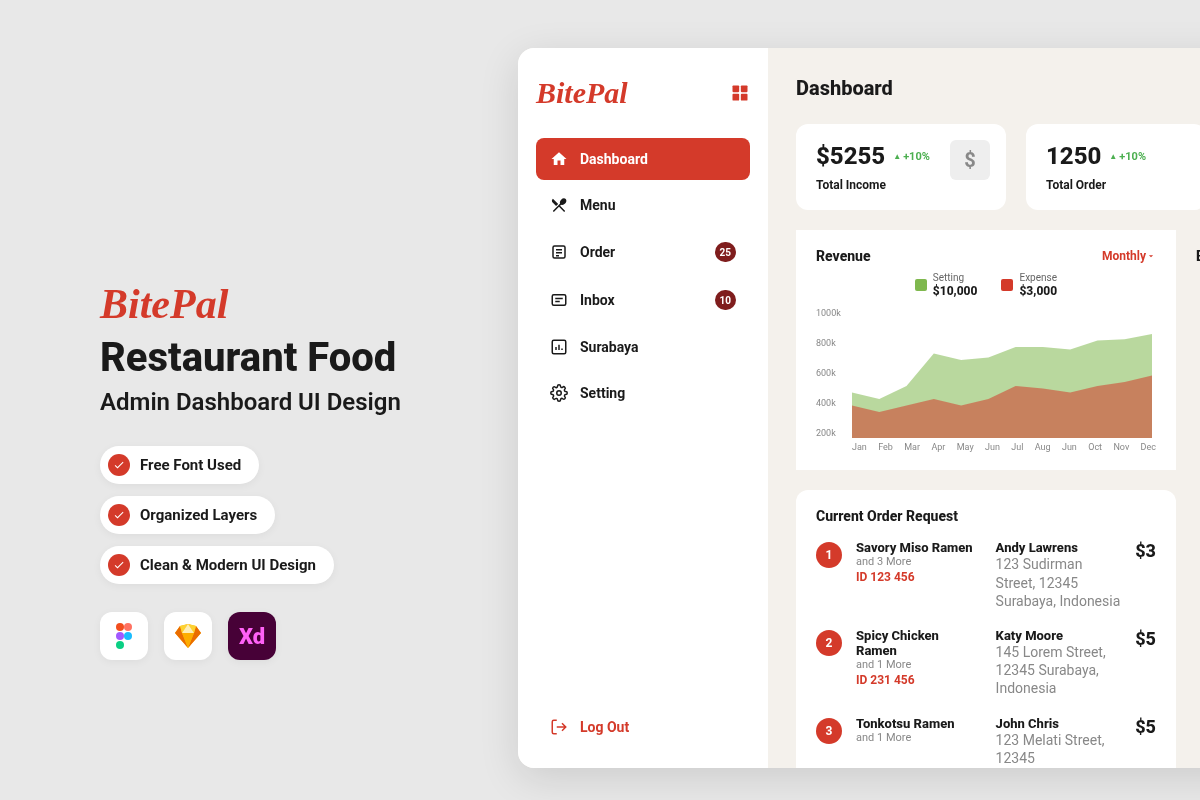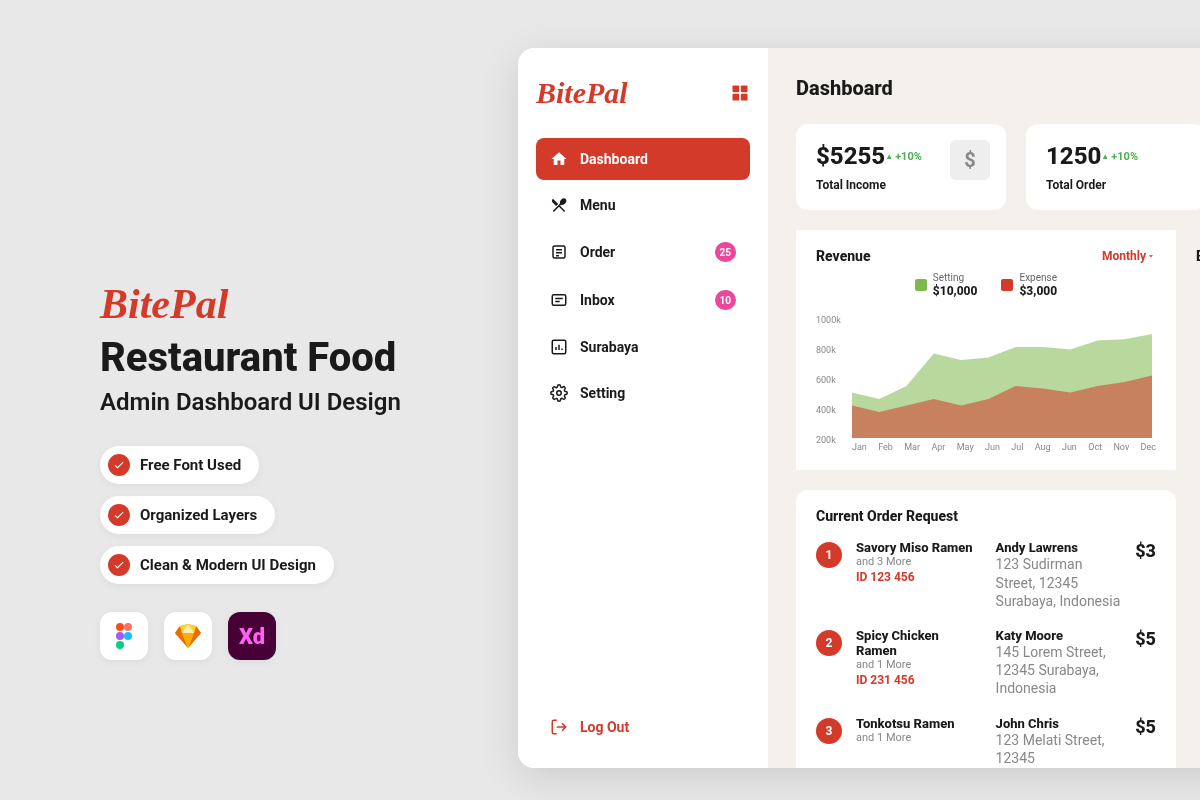--- a/index.html
+++ b/index.html
@@ -24,48 +24,48 @@
 .sidebar { width: 250px; background: #fff; padding: 28px 18px 20px; display: flex; flex-direction: column; }
 .sidebar-top { display: flex; justify-content: space-between; align-items: center; margin-bottom: 28px; }
 .sidebar-logo { font-family: 'Brush Script MT', cursive; font-size: 30px; font-weight: bold; color: #d43a2a; font-style: italic; }
 .grid-icon { width: 20px; height: 20px; }
 .nav { display: flex; flex-direction: column; gap: 4px; flex: 1; }
 .nav-item { display: flex; align-items: center; gap: 12px; padding: 12px 14px; border-radius: 8px; cursor: pointer; position: relative; }
 .nav-item.active { background: #d43a2a; color: #fff; }
 .nav-item:not(.active) { color: #1a1a1a; }
 .nav-icon { width: 18px; height: 18px; flex-shrink: 0; }
 .nav-label { font-size: 14px; font-weight: 700; flex: 1; }
-.nav-badge { background: #ec4899; color: #fff; font-size: 10px; font-weight: 700; min-width: 20px; height: 20px; border-radius: 10px; display: flex; align-items: center; justify-content: center; padding: 0 5px; }
+.nav-badge { background: #7f1d1d; color: #fff; font-size: 10px; font-weight: 700; min-width: 20px; height: 20px; border-radius: 10px; display: flex; align-items: center; justify-content: center; padding: 0 5px; }
 .logout { display: flex; align-items: center; gap: 12px; padding: 12px 14px; color: #d43a2a; cursor: pointer; font-size: 14px; font-weight: 700; }
 .logout svg { width: 18px; height: 18px; }
 
 .main { flex: 1; padding: 28px 0 0 28px; overflow: hidden; }
 .page-title { font-size: 20px; font-weight: 800; color: #1a1a1a; margin-bottom: 24px; }
 .stat-row { display: flex; gap: 20px; margin-bottom: 20px; }
 .stat-card { background: #fff; border-radius: 12px; padding: 18px 20px; width: 210px; position: relative; }
-.stat-value-row { display: flex; align-items: center; margin-bottom: 8px; }
+.stat-value-row { display: flex; align-items: center; gap: 8px; margin-bottom: 8px; }
 .stat-value { font-size: 24px; font-weight: 800; color: #1a1a1a; }
 .stat-delta { font-size: 11px; font-weight: 700; color: #4caf50; display: flex; align-items: center; gap: 2px; }
 .stat-delta::before { content: "▲"; font-size: 8px; }
 .stat-label { font-size: 12px; font-weight: 700; color: #1a1a1a; }
 .stat-icon-box { position: absolute; right: 16px; top: 16px; width: 40px; height: 40px; background: #eee; border-radius: 6px; display: flex; align-items: center; justify-content: center; color: #888; font-size: 20px; font-weight: 700; }
 
 .chart-card { background: #fff; border-radius: 0; padding: 18px 20px; width: 380px; margin-bottom: 20px; }
 .chart-header { display: flex; justify-content: space-between; align-items: center; margin-bottom: 8px; }
 .chart-title { font-size: 14px; font-weight: 800; color: #1a1a1a; }
 .chart-filter { font-size: 12px; font-weight: 700; color: #d43a2a; display: flex; align-items: center; gap: 0; cursor: pointer; }
 .chart-legend { display: flex; gap: 24px; justify-content: center; margin-bottom: 10px; }
 .legend-item { display: flex; align-items: center; gap: 6px; font-size: 11px; }
 .legend-swatch { width: 12px; height: 12px; border-radius: 2px; }
 .legend-text { line-height: 1.2; }
 .legend-name { color: #666; font-size: 10px; }
 .legend-value { font-weight: 800; color: #1a1a1a; font-size: 12px; }
 .chart-area { position: relative; height: 130px; }
 .chart-months { display: flex; justify-content: space-between; font-size: 9px; color: #888; margin-top: 4px; }
-.chart-ylabels { position: absolute; left: 0; top: 7px; height: 100%; display: flex; flex-direction: column; justify-content: space-between; font-size: 9px; color: #888; }
+.chart-ylabels { position: absolute; left: 0; top: 0; height: 100%; display: flex; flex-direction: column; justify-content: space-between; font-size: 9px; color: #888; }
 .chart-svg { position: absolute; left: 36px; right: 0; top: 0; height: 100%; }
 
 .orders-card { background: #fff; border-radius: 12px; padding: 18px 20px; width: 380px; }
 .orders-title { font-size: 14px; font-weight: 800; color: #1a1a1a; margin-bottom: 16px; }
 .order-row { display: flex; align-items: flex-start; gap: 14px; margin-bottom: 18px; }
 .order-num { width: 26px; height: 26px; background: #d43a2a; color: #fff; border-radius: 50%; display: flex; align-items: center; justify-content: center; font-size: 12px; font-weight: 700; flex-shrink: 0; margin-top: 2px; }
 .order-col1 { width: 130px; }
 .order-name { font-size: 13px; font-weight: 800; color: #1a1a1a; }
 .order-more { font-size: 11px; color: #888; }
 .order-id { font-size: 12px; font-weight: 700; color: #d43a2a; margin-top: 2px; }

